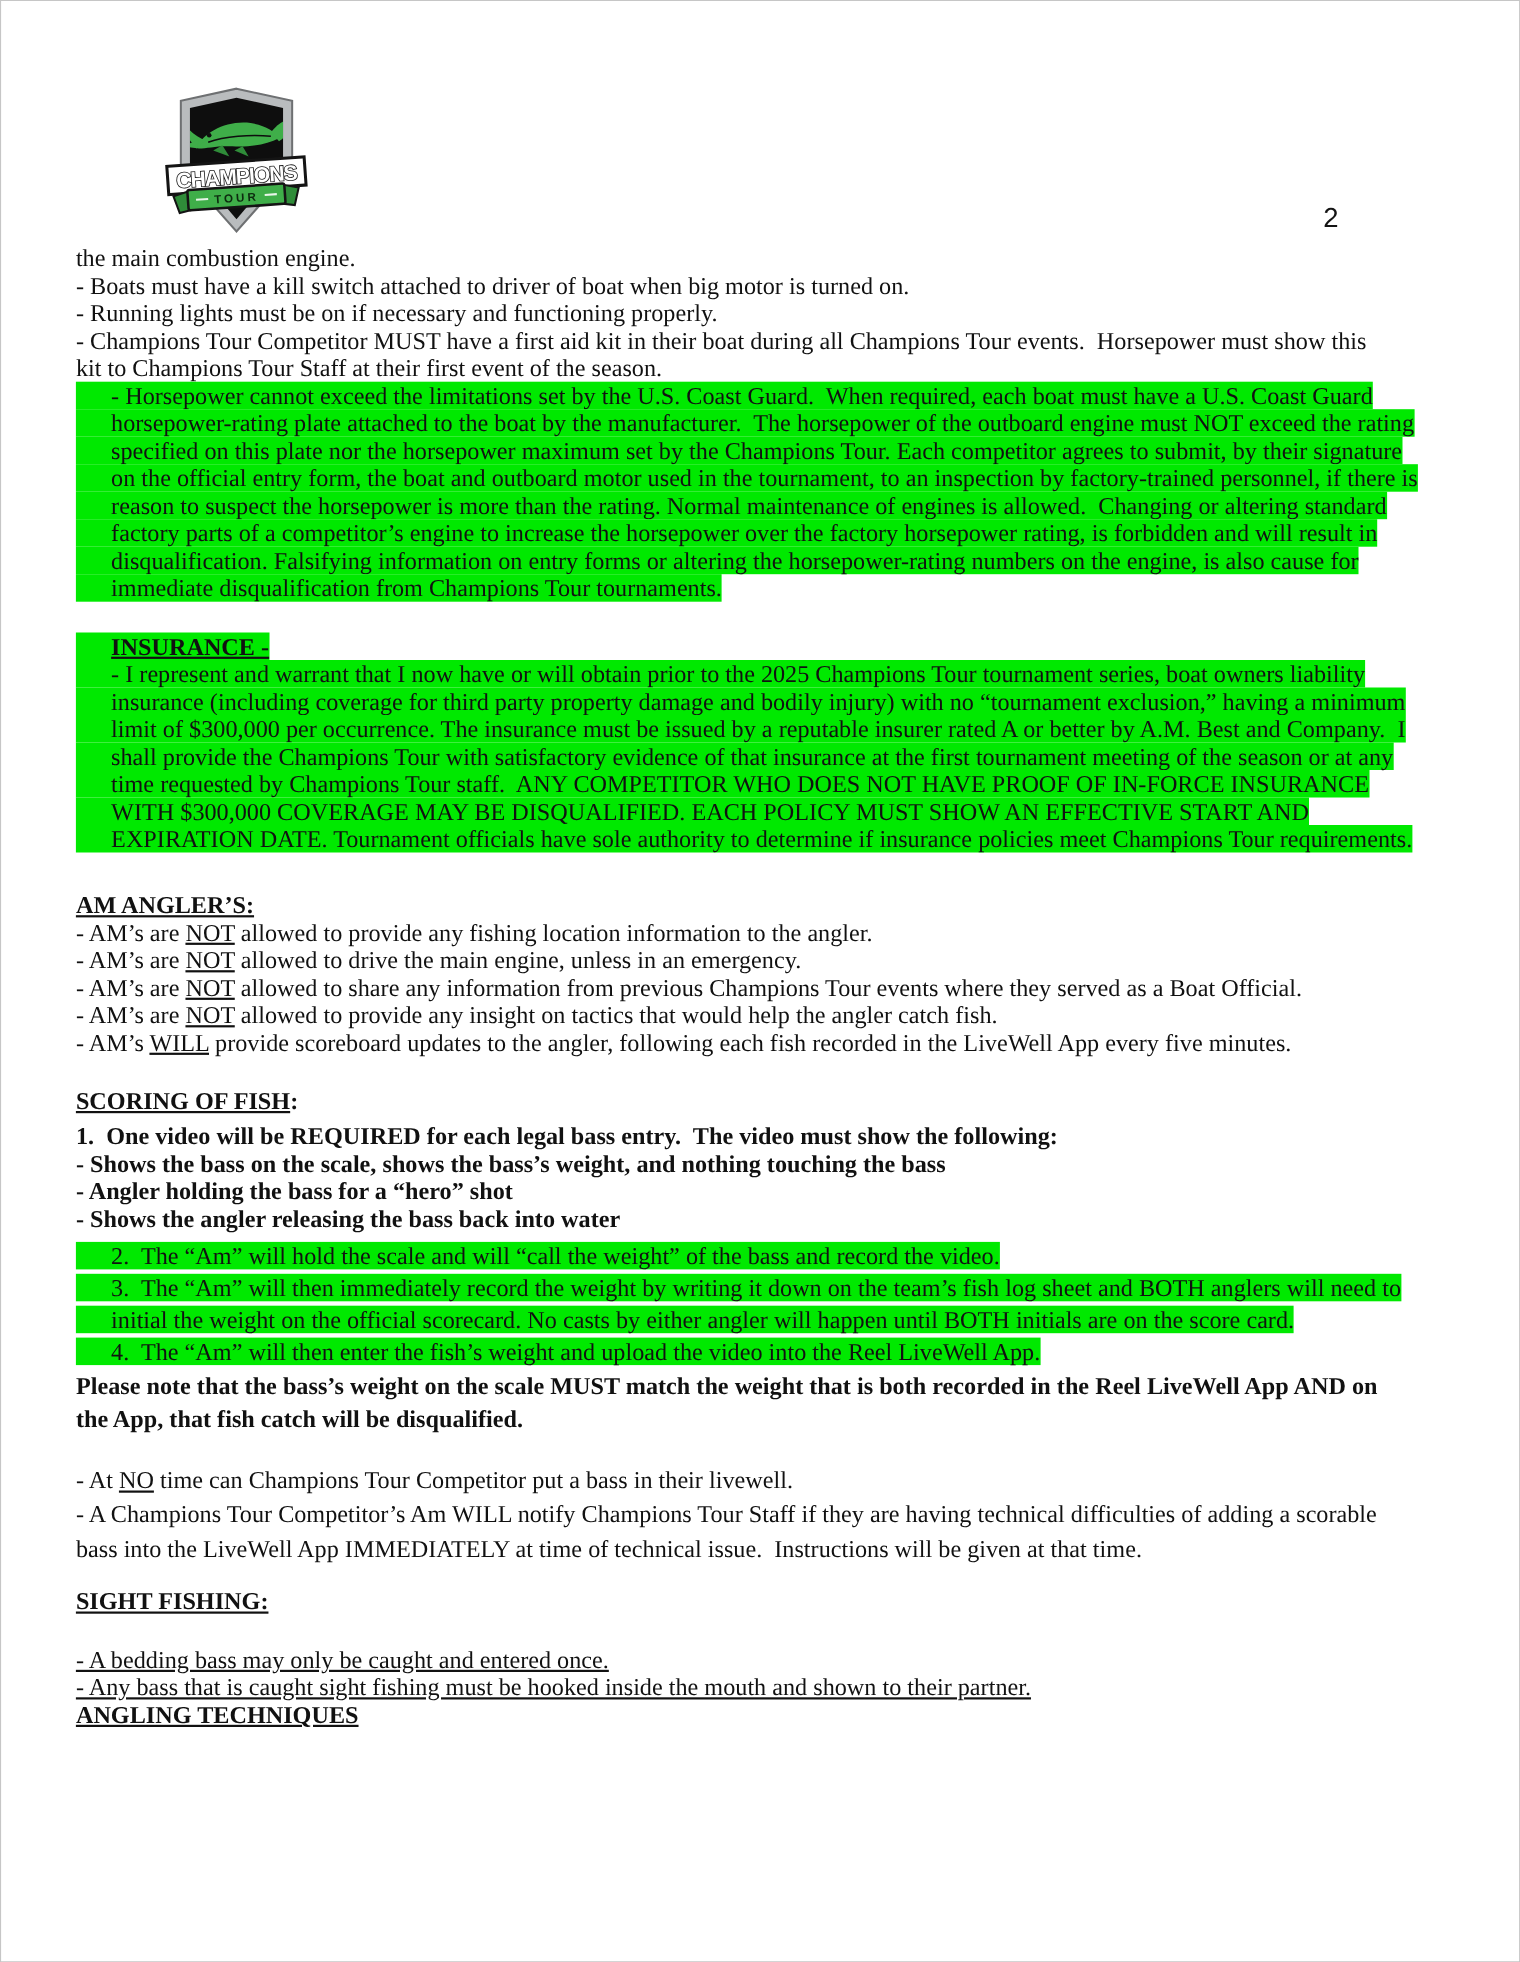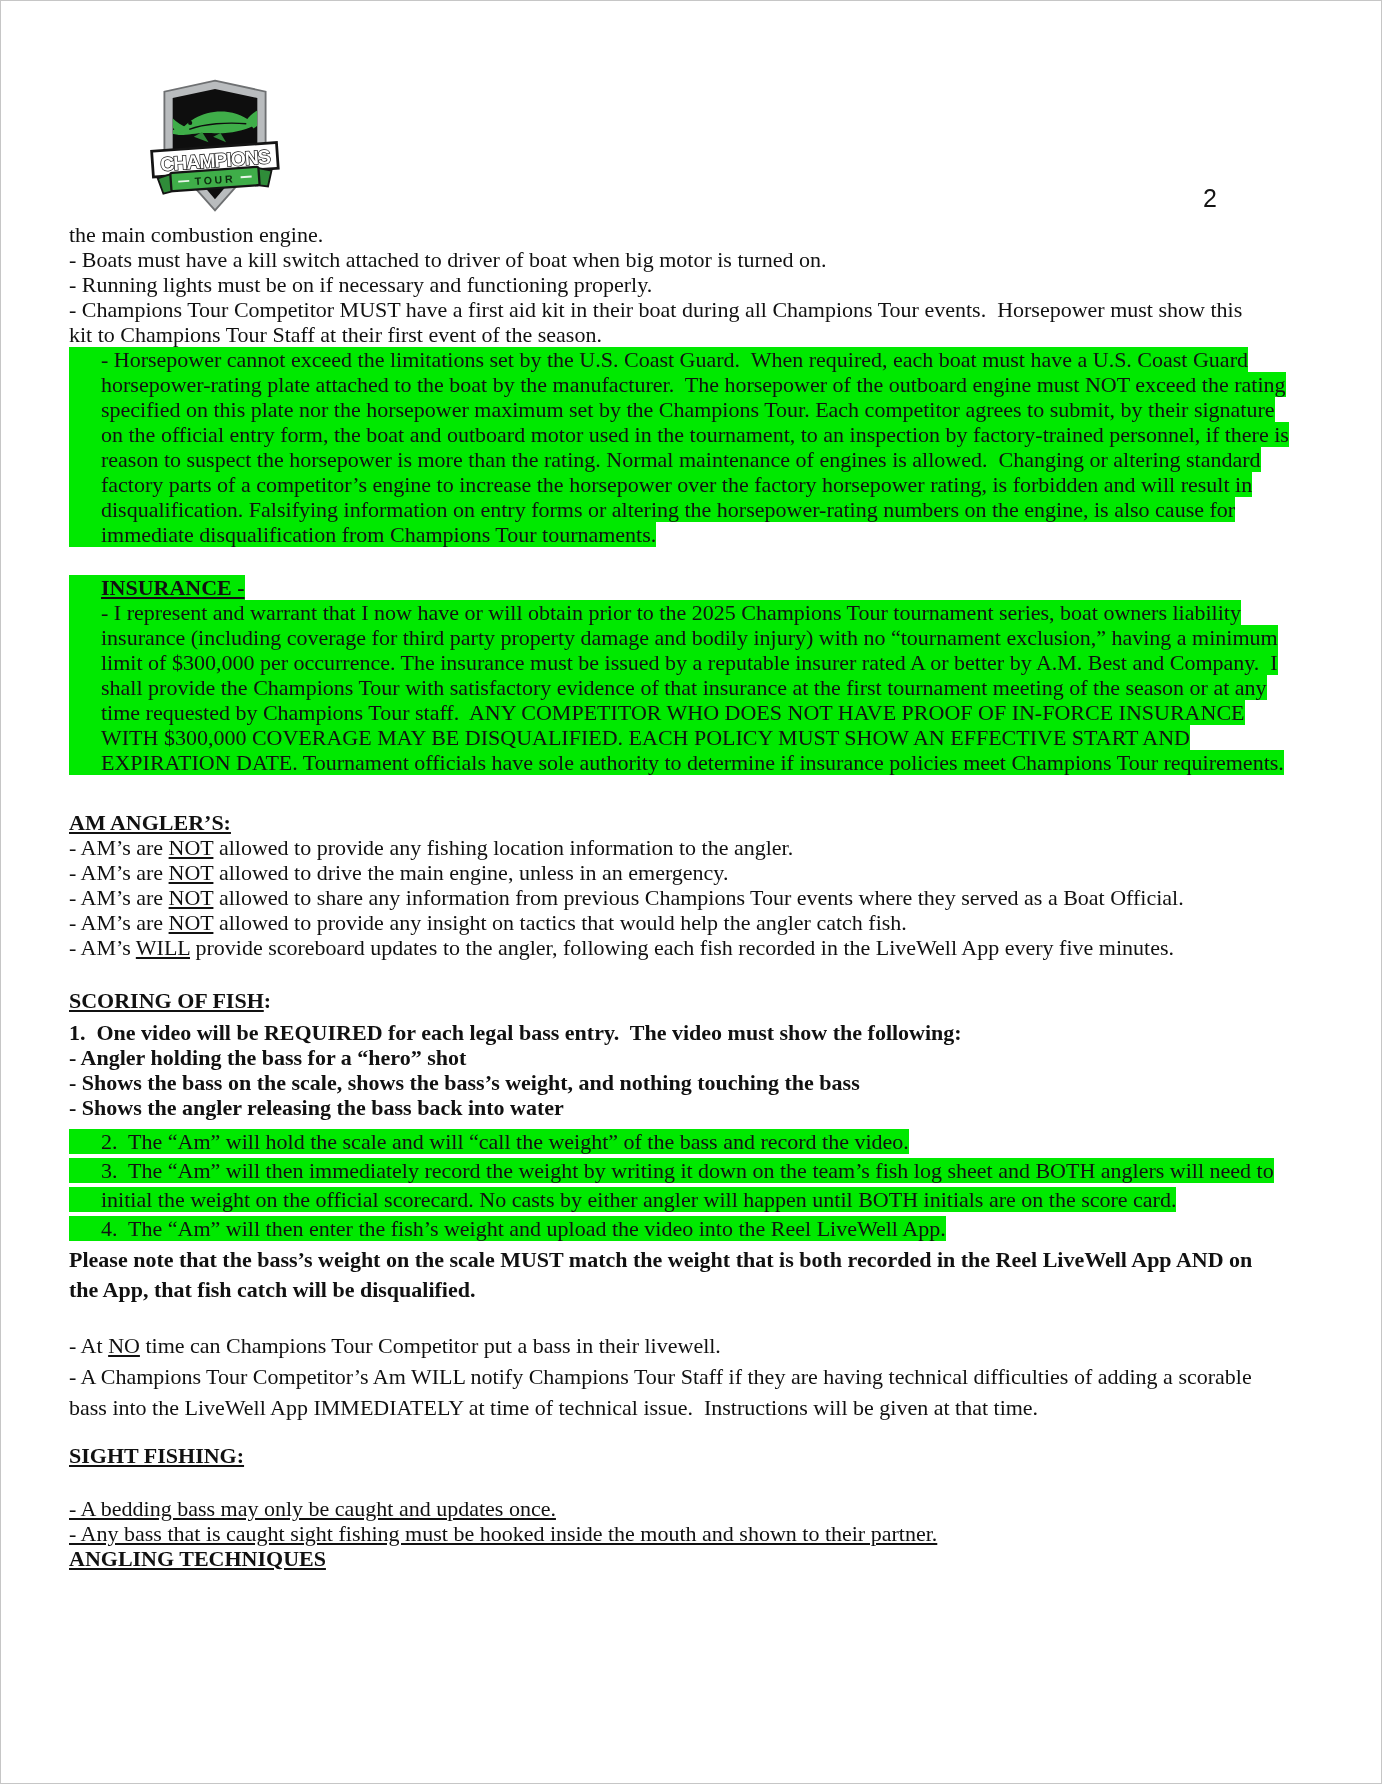--- a/index.html
+++ b/index.html
@@ -125,22 +125,22 @@
         <div class="line"><span class="lw"><span>- AM’s are </span><span class="b u">NOT</span><span> allowed to drive the main engine, unless in an emergency.</span></span></div>
         <div class="line"><span class="lw"><span>- AM’s are </span><span class="b u">NOT</span><span> allowed to share any information from previous Champions Tour events where they served as a Boat Official.</span></span></div>
         <div class="line"><span class="lw"><span>- AM’s are </span><span class="b u">NOT</span><span> allowed to provide any insight on tactics that would help the angler catch fish.</span></span></div>
         <div class="line"><span class="lw"><span>- AM’s </span><span class="b u">WILL</span><span> provide scoreboard updates to the angler, following each fish recorded in the LiveWell App every five minutes.</span></span></div>
       </div>
       <div class="block head">
         <div class="line"><span class="lw"><span class="u">SCORING OF FISH</span><span>:</span></span></div>
       </div>
       <div class="block bold">
         <div class="line"><span class="lw"><span>1.  One video will be REQUIRED for each legal bass entry.  The video must show the following:</span></span></div>
+        <div class="line"><span class="lw"><span>- Shows the bass on the scale, shows the bass’s weight, and nothing touching the bass</span></span></div>
         <div class="line"><span class="lw"><span>- Angler holding the bass for a “hero” shot</span></span></div>
-        <div class="line"><span class="lw"><span>- Shows the bass on the scale, shows the bass’s weight, and nothing touching the bass</span></span></div>
         <div class="line"><span class="lw"><span>- Shows the angler releasing the bass back into water</span></span></div>
       </div>
       <div class="block body hl">
         <div class="line"><span class="lw"><span>2.  The “Am” will hold the scale and will “call the weight” of the bass and record the video.</span></span></div>
         <div class="line"><span class="lw"><span>3.  The “Am” will then </span><span class="b">immediately</span><span> record the weight by writing it down on the team’s fish log sheet and </span><span class="b">BOTH</span><span> anglers will need to</span></span></div>
         <div class="line"><span class="lw"><span>initial the weight on the official scorecard. </span><span class="b">No casts</span><span> by either angler will happen until BOTH initials are on the score card.</span></span></div>
         <div class="line"><span class="lw"><span>4.  The “Am” will then enter the fish’s weight and upload the video into the Reel LiveWell App.</span></span></div>
       </div>
       <div class="block bold">
         <div class="line"><span class="lw"><span>Please note that the bass’s weight on the scale MUST match the weight that is both recorded in the Reel LiveWell App AND on</span></span></div>
@@ -148,21 +148,21 @@
       </div>
       <div class="block body">
         <div class="line"><span class="lw"><span>- At </span><span class="b u">NO</span><span> time can Champions Tour Competitor put a bass in their livewell.</span></span></div>
         <div class="line"><span class="lw"><span>- A Champions Tour Competitor’s Am WILL notify Champions Tour Staff if they are having technical difficulties of adding a scorable</span></span></div>
         <div class="line"><span class="lw"><span>bass into the LiveWell App IMMEDIATELY at time of technical issue.  Instructions will be given at that time.</span></span></div>
       </div>
       <div class="block head">
         <div class="line"><span class="lw"><span class="u">SIGHT FISHING:</span></span></div>
       </div>
       <div class="block body">
-        <div class="line"><span class="lw"><span>- A bedding bass may only be caught and updates once.</span></span></div>
+        <div class="line"><span class="lw"><span>- A bedding bass may only be caught and entered once.</span></span></div>
         <div class="line"><span class="lw"><span>- Any bass that is caught sight fishing must be hooked inside the mouth and shown to their partner.</span></span></div>
       </div>
       <div class="block head">
         <div class="line"><span class="lw"><span class="u">ANGLING TECHNIQUES</span></span></div>
       </div>
     </div>
 
 </div>
 
 </body></html>

